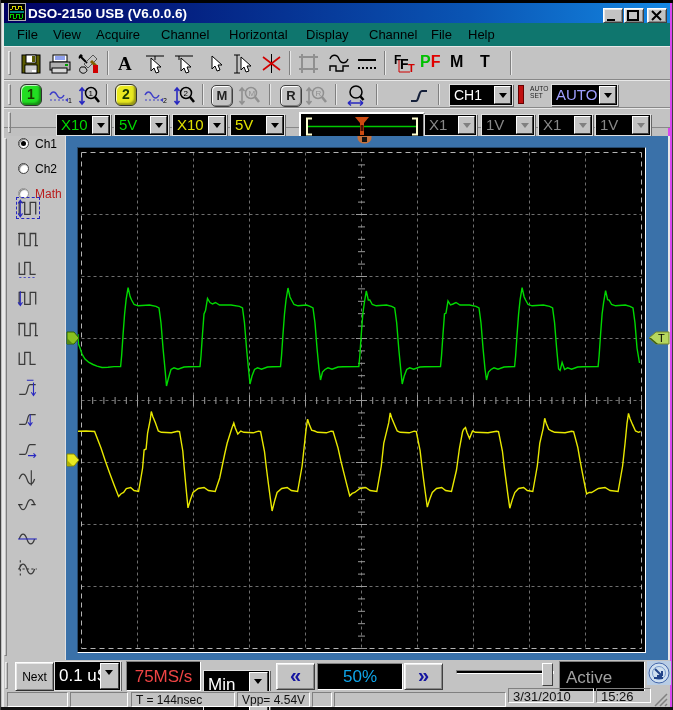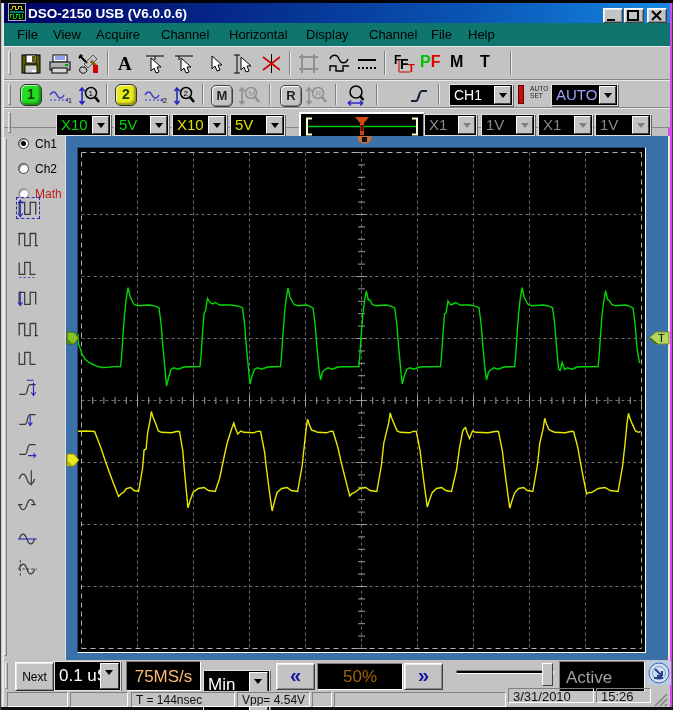--- a/index.html
+++ b/index.html
@@ -352,29 +352,29 @@
       </svg>
 </div>
 <div class="abs" id="bottombar">
       <div class="grip" style="left:1px;top:2px;height:27px"></div>
  <div class="abs" style="left:11px;top:2px;width:39px;height:29px;background:#c3c3c3;border:1px solid;border-color:#fff #303030 #303030 #fff;box-shadow:inset 1px 1px 0 #e8e8e8,inset -1px -1px 0 #888;text-align:center;font-size:12px;line-height:28px;color:#000">Next</div>
  <div class="combo" style="left:50px;top:1px;width:67px;height:30px">
         <span class="ctext" style="font-size:17px;top:4px;color:#fff">0.1 uS</span>
         <span class="cbtn" style="width:19px"></span>
       </div>
  <div class="bpanel" style="left:122px;top:1px;width:75px;height:30px">
-        <span class="btext" style="top:5px;font-size:17px;color:#fdba74">75MS/s</span>
+        <span class="btext" style="top:5px;font-size:17px;color:#ef4444">75MS/s</span>
       </div>
  <div class="combo" style="left:199px;top:10px;width:67px;height:46px">
         <span class="ctext" style="font-size:17px;top:4px;color:#fff">Min</span>
         <span class="cbtn" style="width:19px"></span>
       </div>
  <div class="navbtn" style="left:272px;top:3px">«</div>
  <div class="bpanel" style="left:313px;top:3px;width:86px;height:27px">
-        <span class="btext" style="top:3px;font-size:17px;color:#a16207">50%</span>
+        <span class="btext" style="top:3px;font-size:17px;color:#0ea5e9">50%</span>
       </div>
  <div class="navbtn" style="left:400px;top:3px">»</div>
  <div class="abs" style="left:452px;top:10px;width:98px;height:4px;border:1px solid;border-color:#808080 #fff #fff #808080;background:#000"></div>
  <div class="abs" style="left:538px;top:3px;width:11px;height:23px;background:#c3c3c3;border:1px solid;border-color:#fff #404040 #404040 #fff"></div>
  <div class="bpanel" style="left:555px;top:1px;width:86px;height:32px">
         <span class="btext" style="top:6px;font-size:17px;color:#a0a0a0;text-align:left;padding-left:6px">Active</span>
       </div>
  <svg class="abs" style="left:643px;top:1px" width="24" height="24">
         <rect x="0" y="0" width="24" height="24" fill="#b8cce4"></rect>
         <circle cx="12" cy="12" r="10" fill="#d0e0f0" stroke="#4466aa"></circle>

